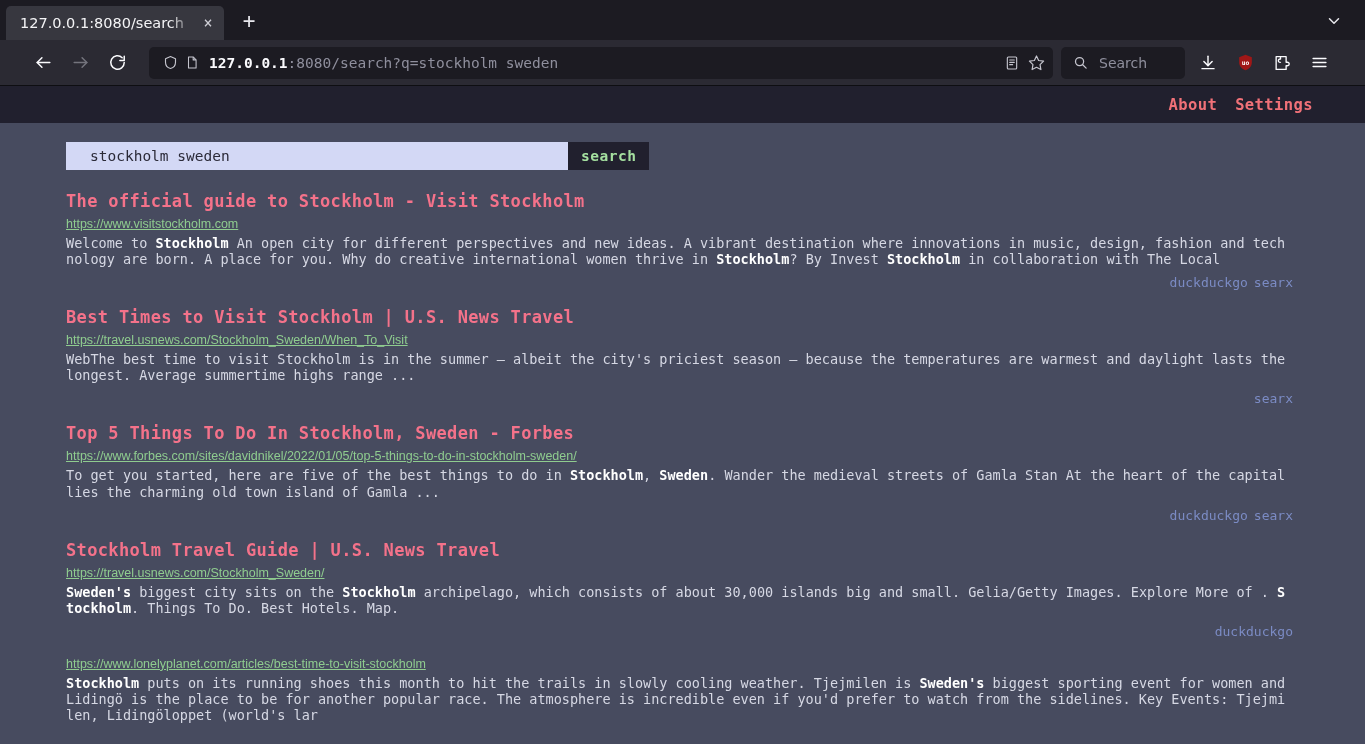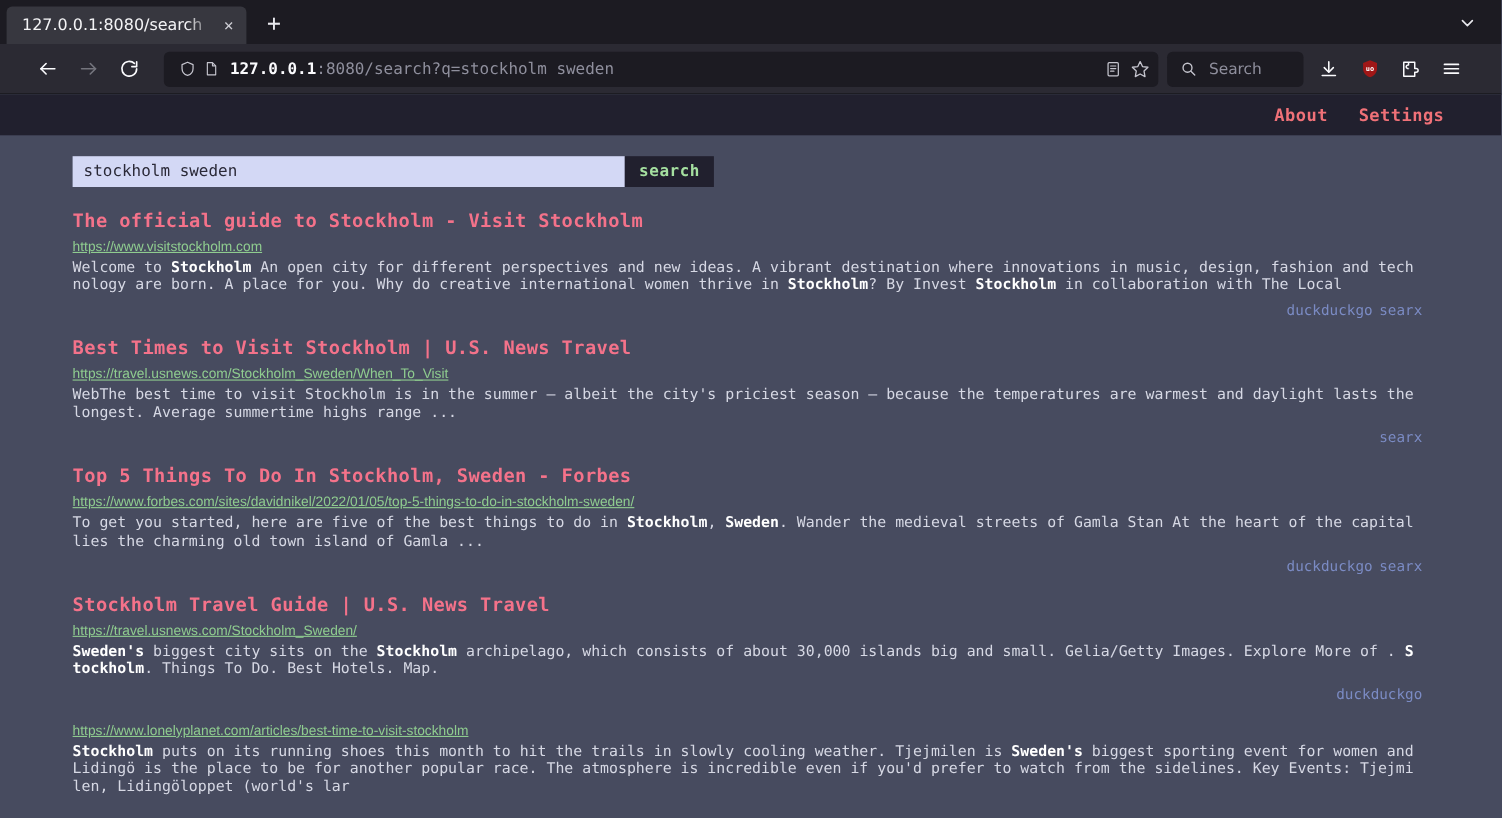--- a/index.html
+++ b/index.html
@@ -138,21 +138,21 @@
   
   .page { flex: 1; background: #474b5f; overflow: hidden; position: relative; }
 
   .site-header {
     height: 37px;
     background: #21202e;
     display: flex;
     align-items: center;
     justify-content: flex-end;
     padding-right: 52px;
-    gap: 28px;
+    gap: 18px;
   }
   .site-header a {
     color: #f07178;
     font-size: 15.5px;
     font-weight: 700;
     letter-spacing: 0.4px;
     text-decoration: none;
     font-family: "DejaVu Sans Mono", "Liberation Mono", monospace;
   }
 
@@ -162,21 +162,21 @@
   }
   .q-input {
     width: 502px;
     height: 28px;
     background: #d3d8f5;
     border: none;
     outline: none;
     color: #2b2a38;
     font-family: "DejaVu Sans Mono", "Liberation Mono", monospace;
     font-size: 14.5px;
-    padding: 0 10px;
+    padding: 0 24px;
   }
   .q-submit {
     height: 28px;
     background: #21202e;
     border: none;
     color: #a5e0a0;
     font-family: "DejaVu Sans Mono", "Liberation Mono", monospace;
     font-size: 14.5px;
     font-weight: 700;
     letter-spacing: 0.5px;

